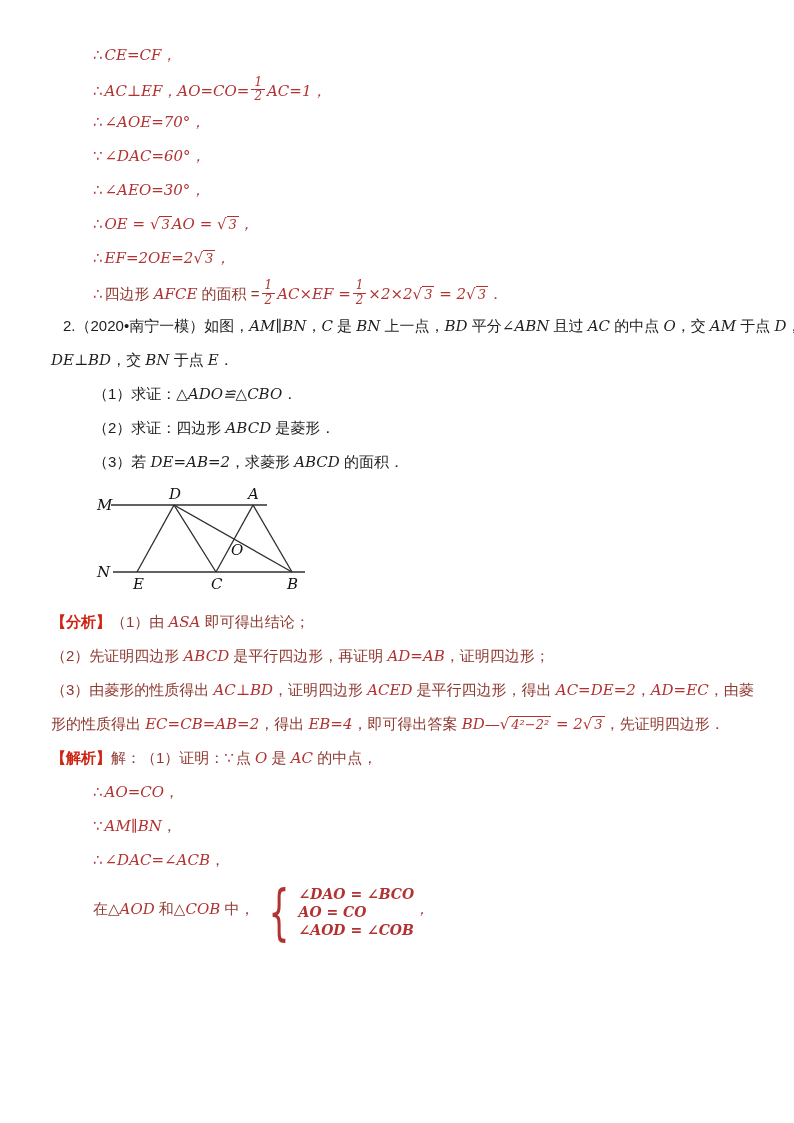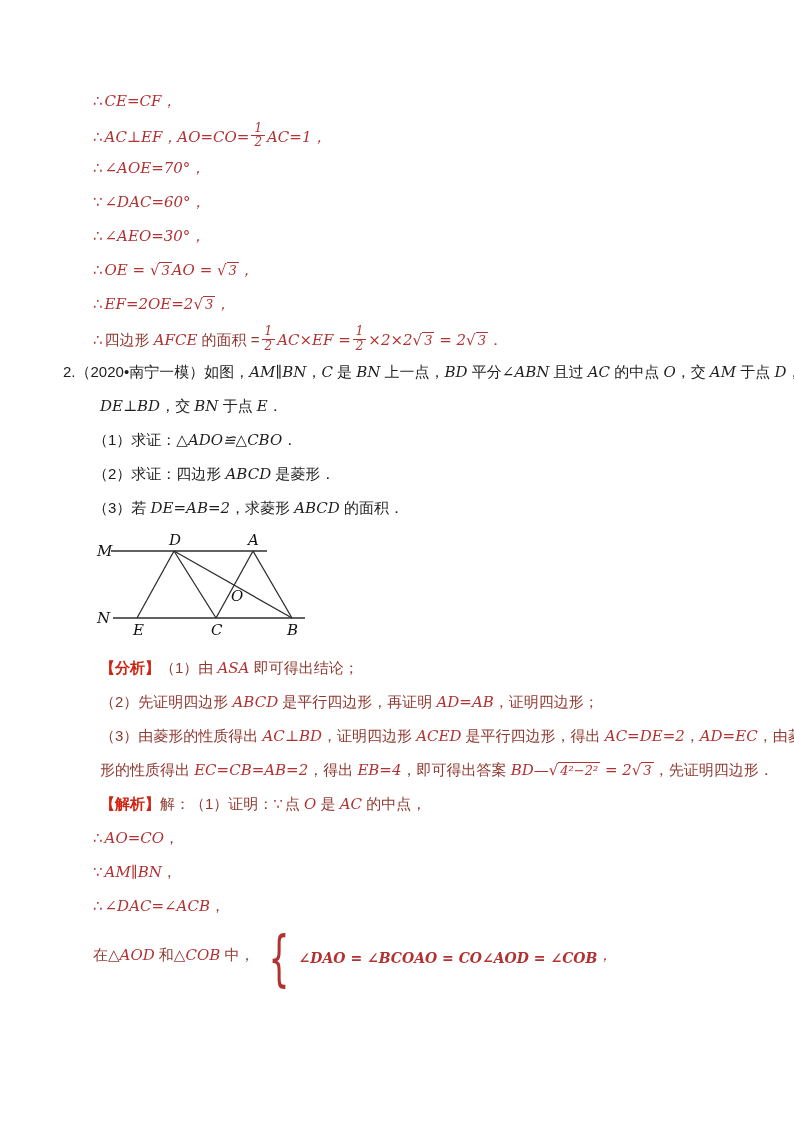--- a/index.html
+++ b/index.html
@@ -1,40 +1,40 @@
 <!DOCTYPE html>
 <html style="--cn: #8e3a31; --m: #b23232; --lb: #cf2312; --bk: #1e1e1e; --fg: #2e2e2e;"><head>
 <meta charset="utf-8">
 <style>
   html,body{margin:0;padding:0}
   body{width:794px;height:1123px;background:#ffffff;font-family:"Liberation Sans","DejaVu Sans",sans-serif;overflow:hidden}
-  #doc{padding-top:90px}
+  #doc{padding-top:44px}
   .line{display:block;font-size:15px;line-height:21px;margin-bottom:12px;white-space:nowrap}
   .ind0{margin-left:63px}
-  .ind1{margin-left:100px}
+  .ind1{margin-left:51px}
   .ind2{margin-left:93px}
   .cn{color:var(--cn)}
   .cnb{color:var(--bk)}
   .sym{color:var(--m);margin-right:2px}
   .m{color:var(--m);font-family:"DejaVu Serif","Liberation Serif",serif;font-style:italic}
   .mb{color:var(--bk);font-family:"DejaVu Serif","Liberation Serif",serif;font-style:italic}
   .label{color:var(--lb);font-weight:bold}
   .frac{display:inline-flex;flex-direction:column;text-align:center;vertical-align:middle;
         font-family:"DejaVu Serif","Liberation Serif",serif;font-style:italic;color:var(--m);
         font-size:12px;line-height:1.1;margin:0 2px;position:relative;top:-2px}
   .frac .fn{border-bottom:1px solid var(--m);padding:0 3px}
   .frac .fd{padding:0 3px}
   .sqrt{display:inline-flex;color:var(--m);font-family:"DejaVu Serif","Liberation Serif",serif}
   .sqrt .rd{font-style:normal;line-height:1.1}
   .sqrt .rc{border-top:1px solid var(--m);font-style:italic;font-size:13px;padding:0 2px;line-height:1.25}
   .tall{margin-bottom:6px}
   .system{display:inline-flex;align-items:center;vertical-align:middle;margin-left:6px;position:relative;top:2px}
   .system .brace{font-size:60px;line-height:0.9;color:var(--m);font-family:"DejaVu Sans",sans-serif;
                  transform:scaleX(0.55);transform-origin:center;font-weight:normal}
-  .system .rows{display:inline-flex;}
+  .system .rows{display:inline-flex;flex-direction:column}
   .system .row{font-family:"DejaVu Serif","Liberation Serif",serif;font-style:italic;font-weight:bold;
                color:var(--m);font-size:14px;line-height:18px}
   .figure{margin:4px 0 10px 95px}
   .figure svg line{stroke:var(--fg);stroke-width:1.3}
   .figure svg text{font-family:"DejaVu Serif","Liberation Serif",serif;font-style:italic;font-size:15px;fill:#111111}
 </style>
 </head>
 <body>
 
 <div class="page">

